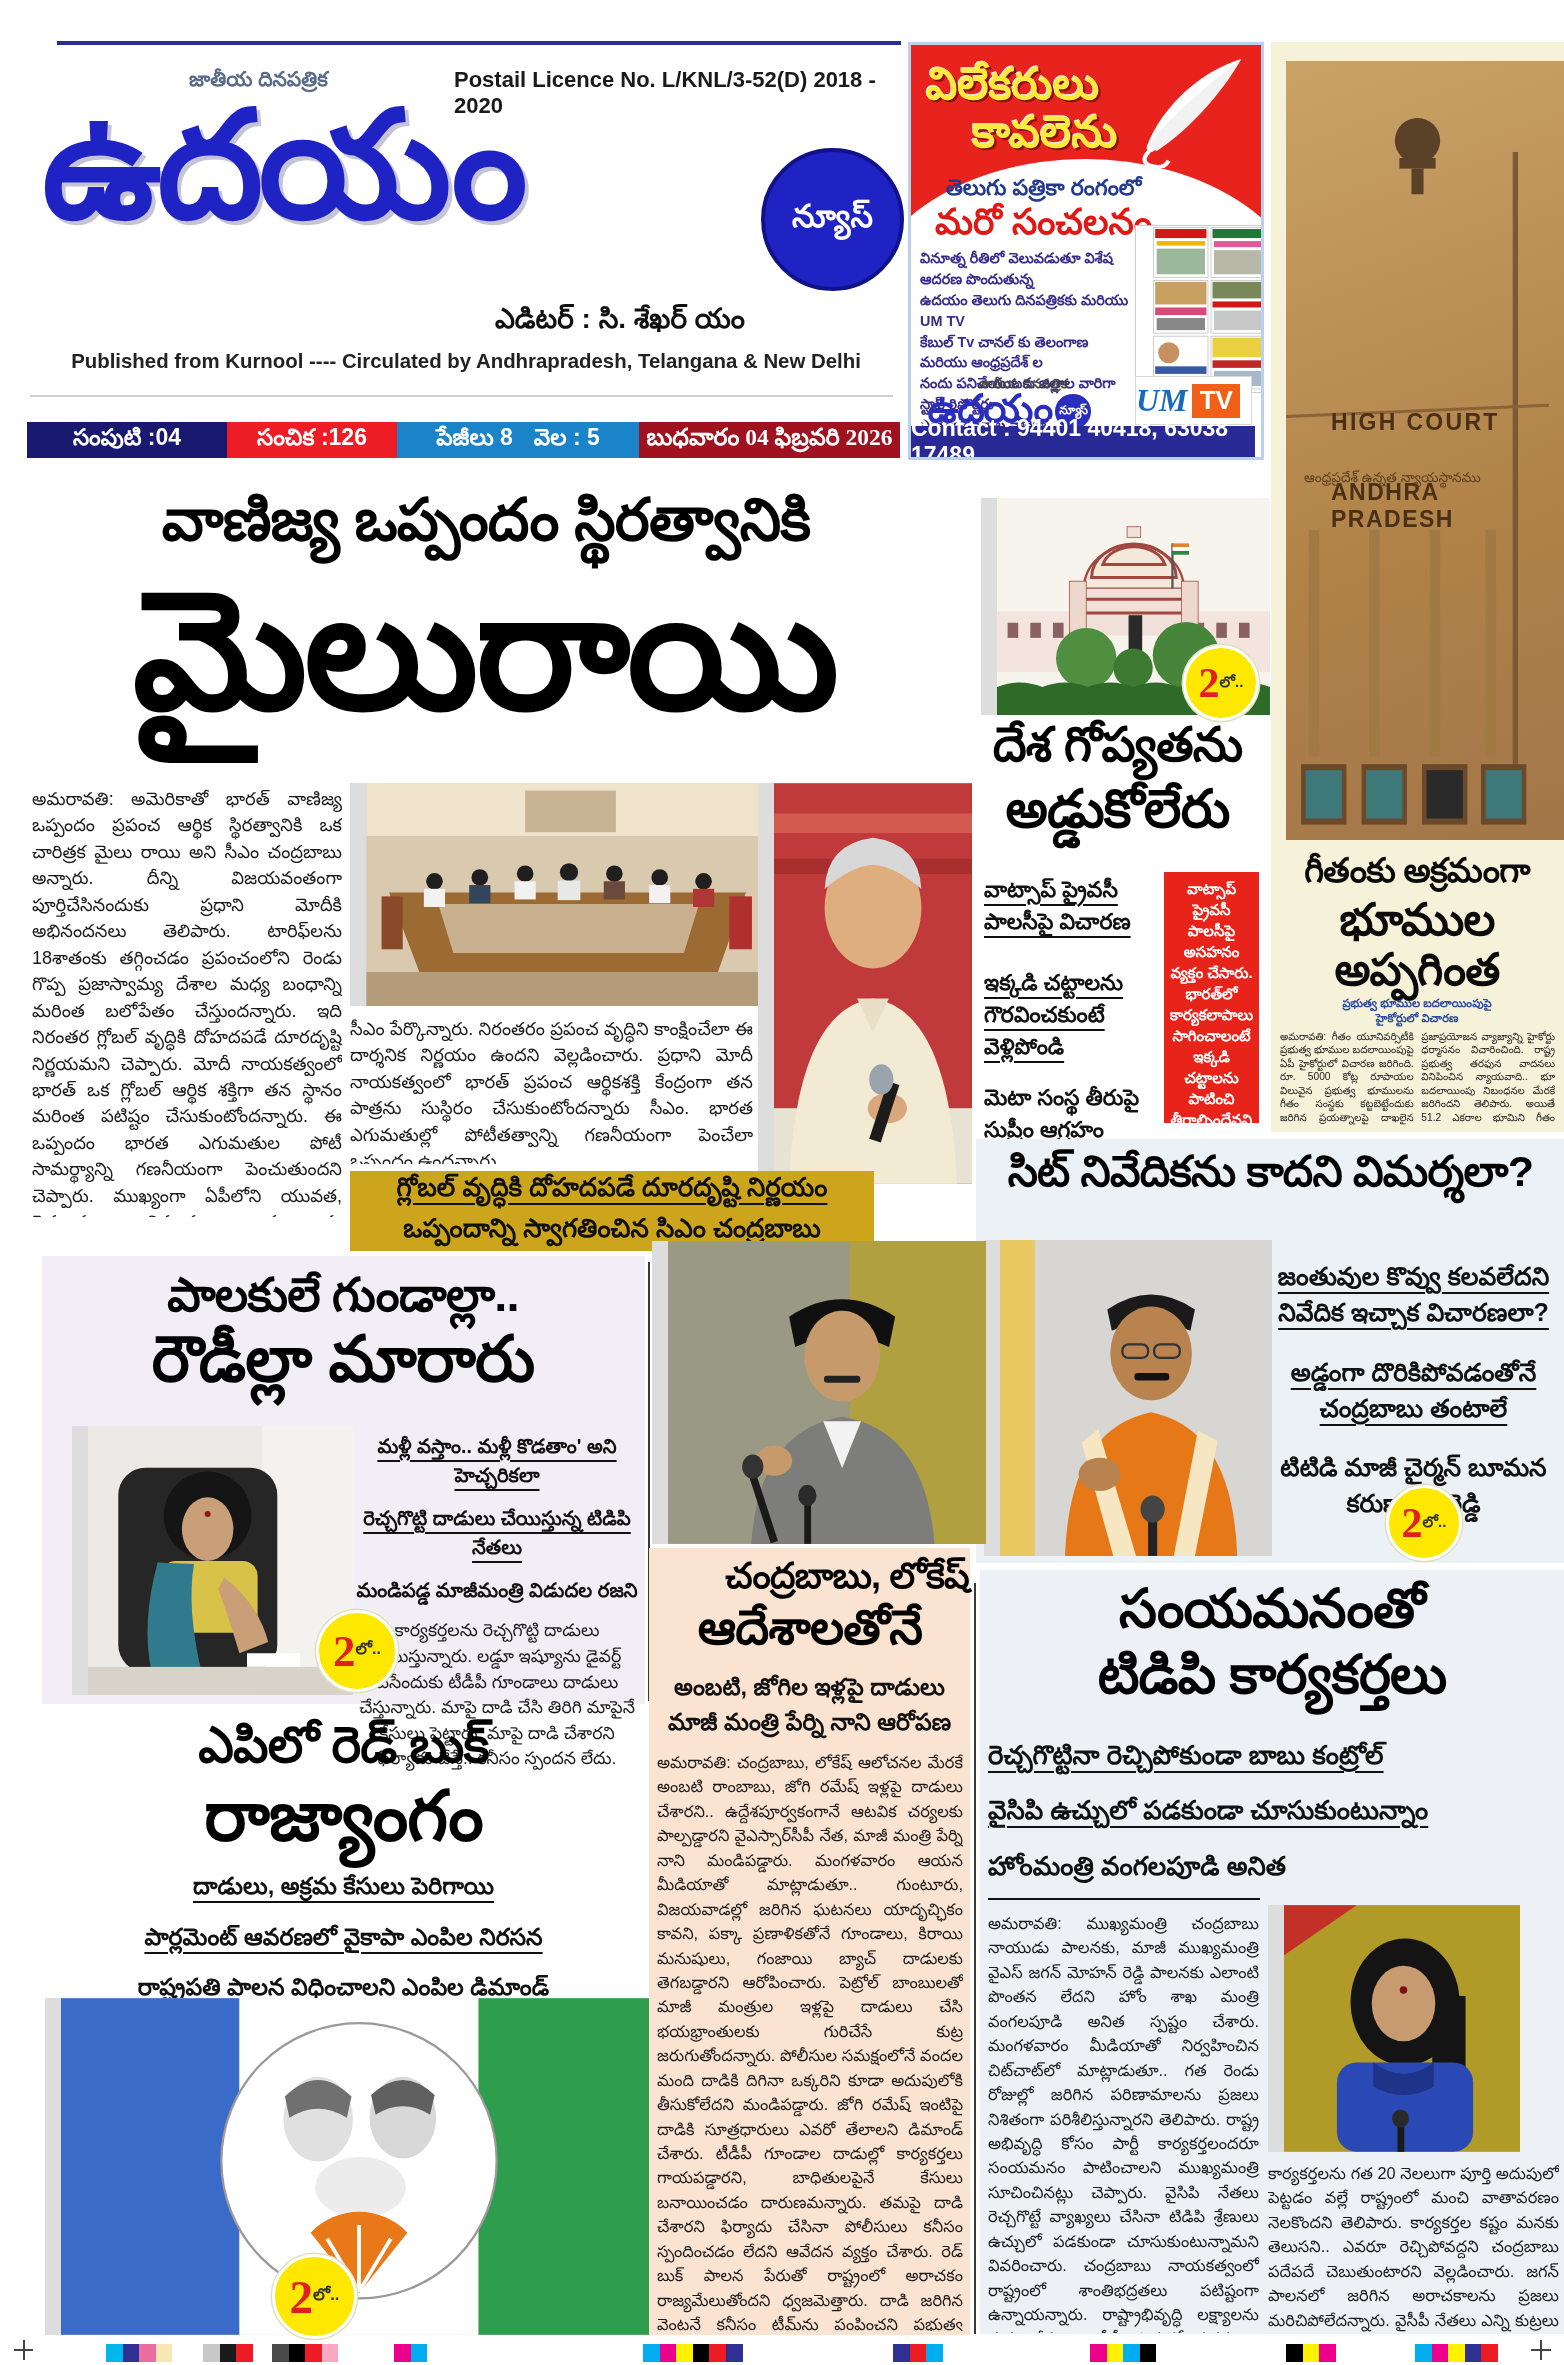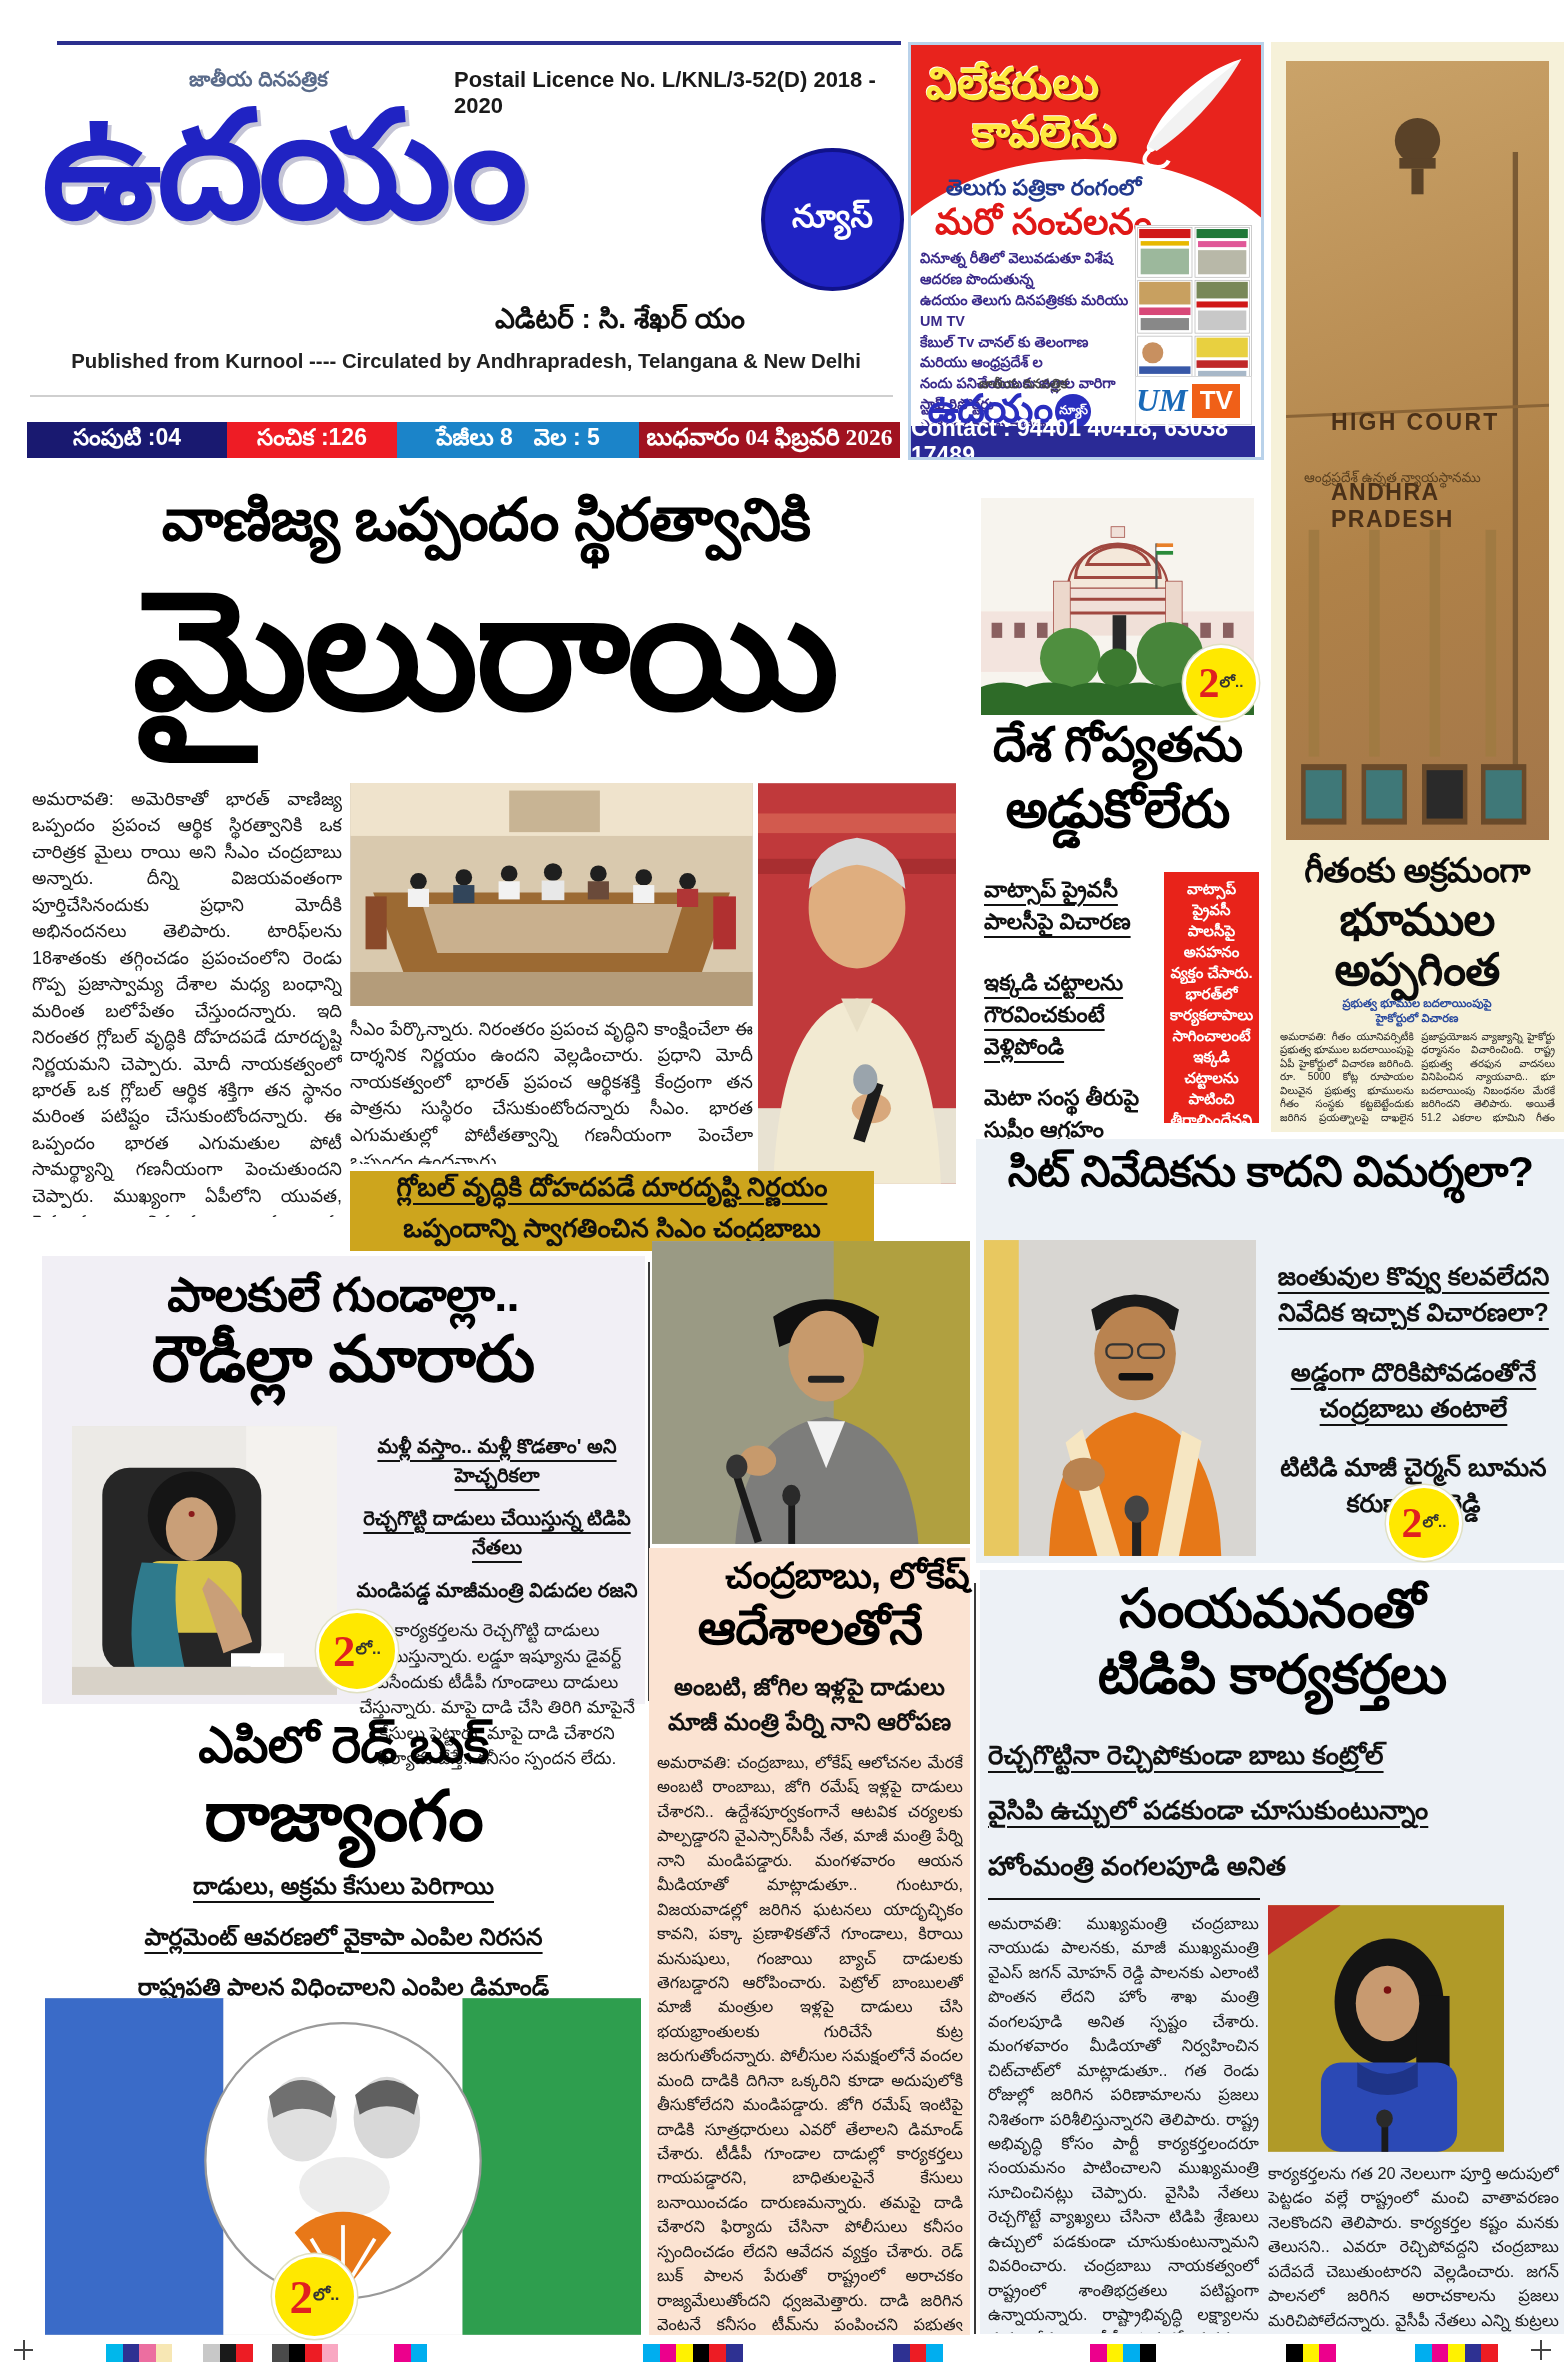--- a/index.html
+++ b/index.html
@@ -5,21 +5,21 @@
   html,body{margin:0;padding:0;background:#9a9a9a;}
   .page{position:relative;width:1564px;height:2366px;background:#ffffff;overflow:hidden;
         font-family:"Liberation Sans","DejaVu Sans",sans-serif;color:#111;}
   .abs{position:absolute;}
   .c{text-align:center;}
   .j{text-align:justify;}
   .b{font-weight:bold;}
   .x9{font-weight:900;}
   .u{text-decoration:underline;text-decoration-thickness:2.3px;text-underline-offset:6.8px;}
   .wt{color:#fff;}
-  .ph{overflow:hidden;background:#ddd;}
+  .ph{overflow:hidden;background:#ddd;padding-left:16px;}
   .hl{line-height:1.05;letter-spacing:-0.8px;}
   .seg{display:flex;align-items:center;justify-content:center;font-weight:bold;color:#fff;}
   .badge{background:#ffe800;border-radius:50%;border:3px solid #fff;box-shadow:0 0 0 1.5px #e0e0c0;
          display:flex;align-items:center;justify-content:center;}
   .badge .num{color:#e02020;font-family:"Liberation Serif",serif;font-weight:bold;}
   .badge .suf{color:#333;font-weight:bold;}
   .sub{font-weight:bold;line-height:1.45;}
   .bodytxt{line-height:1.47;color:#1a1a1a;overflow:hidden;}
   .vline{background:#3a3a3a;width:1.5px;}
   .swatch{display:inline-block;width:16.6px;height:18px;}

